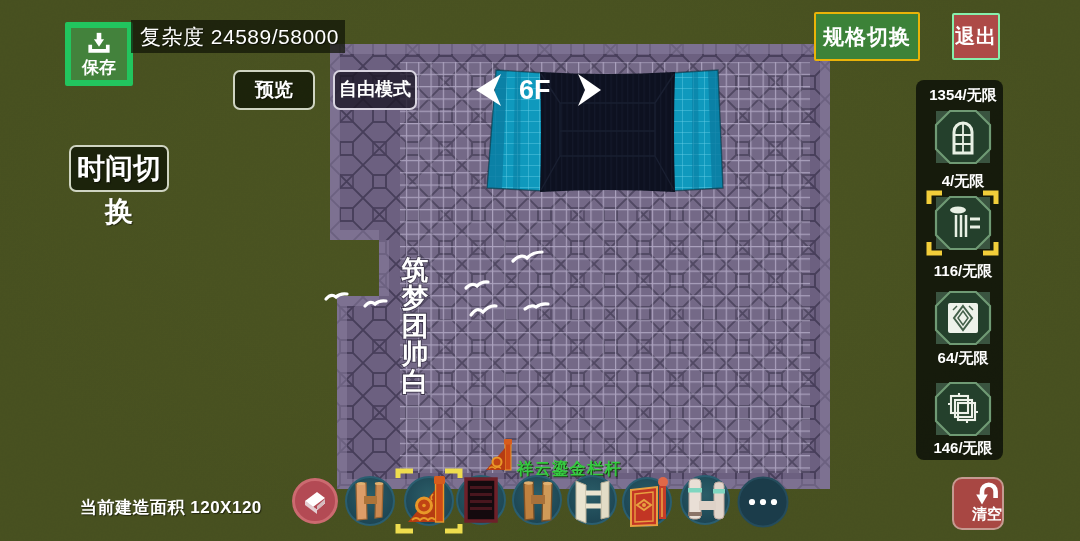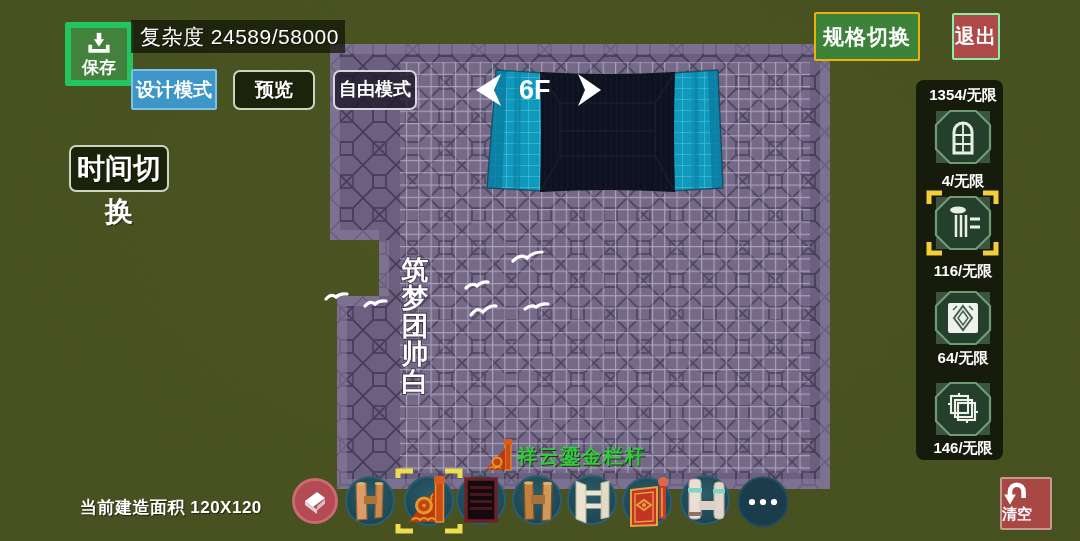--- a/index.html
+++ b/index.html
@@ -124,21 +124,20 @@
   <svg width="24" height="24" style="margin-top:3px;" viewBox="0 0 26 26">
     <path d="M13,2 V12" stroke="#fff" stroke-width="5" fill="none"></path>
     <polygon points="7.5,9 18.5,9 13,17" fill="#fff"></polygon>
     <path d="M3.5,15 V21.5 H22.5 V15" stroke="#fff" stroke-width="4" fill="none"></path>
   </svg>
   <div style="color:#fff;font-size:17px;font-weight:bold;margin-top:-3px;">保存</div>
 </div>
 
 <div class="abs" style="left:131px;top:20px;height:33px;background:rgba(15,20,5,0.72);color:#fff;font-size:21px;font-weight:normal;line-height:34px;padding:0 6px 0 9px;letter-spacing:0.5px;white-space:nowrap;text-shadow:1px 1px 1px rgba(0,0,0,0.55);">复杂度 24589/58000</div>
 
-<div class="abs" style="left:131px;top:69px;width:82px;height:37px;background:#3d95c8;border:2px solid #7cc2e4;border-radius:2px;color:#fff;font-size:19px;font-weight:bold;text-align:center;line-height:38px;">设计模式</div>
 
 <div class="abs btn-dark" style="left:233px;top:70px;width:78px;height:36px;font-size:19px;line-height:35px;">预览</div>
 
 <div class="abs" style="left:333px;top:70px;width:80px;height:36px;background:rgba(30,25,40,0.80);border:2px solid #d8d4e0;border-radius:7px;color:#fff;font-size:18px;font-weight:bold;text-align:center;line-height:35px;">自由模式</div>
 
 <div class="abs btn-dark" style="left:69px;top:145px;width:96px;height:43px;font-size:28px;line-height:43px;">时间切换</div>
 
 
 <div class="abs" style="left:814px;top:12px;width:102px;height:45px;background:#3c8238;border:2px solid #eab308;border-radius:2px;color:#fff;font-size:21px;font-weight:bold;text-align:center;line-height:45px;letter-spacing:1px;">规格切换</div>
 
@@ -147,21 +146,21 @@
 <div class="abs" style="left:80px;top:496px;color:#fff;font-size:17px;font-weight:bold;letter-spacing:0.5px;text-shadow:1px 1px 1px rgba(0,0,0,0.55);">当前建造面积 120X120</div>
 
 <svg class="abs" style="left:484px;top:438px;" width="30" height="34" viewBox="0 0 30 34">
   <rect x="21" y="5" width="6" height="27" fill="#cc4a16" stroke="#e89828" stroke-width="1"></rect>
   <rect x="20" y="1" width="8" height="5.5" rx="1" fill="#d85c1c"></rect>
   <path d="M21,10 L21,32 L2,32 Z" fill="#b63c12"></path>
   <circle cx="13" cy="24" r="4.5" fill="#c04414" stroke="#e89828" stroke-width="2"></circle>
   <path d="M5,30.5 q3,-3 6,0 q3,-3 6,0" stroke="#e89828" stroke-width="1.3" fill="none"></path>
 </svg>
 
-<div class="abs" style="left:517px;top:443px;color:#35cb40;font-size:20px;font-weight:bold;letter-spacing:1.5px;text-shadow:1px 1px 0 #1a3a10;">祥云鎏金栏杆</div>
+<div class="abs" style="left:517px;top:459px;color:#35cb40;font-size:16px;font-weight:bold;letter-spacing:1.5px;text-shadow:1px 1px 0 #1a3a10;">祥云鎏金栏杆</div>
 
 <svg class="abs" style="left:285px;top:468px;" width="510" height="73" viewBox="0 0 510 73">
   <defs>
     <radialGradient id="cg" cx="50%" cy="40%" r="65%">
       <stop offset="0%" stop-color="#2b5d68"></stop>
       <stop offset="100%" stop-color="#1b4250"></stop>
     </radialGradient>
   </defs>
 
   <g>
@@ -300,20 +299,20 @@
     <path d="M14,0 L40,0 L54,14 L54,38 L40,52 L14,52 L0,38 L0,14 Z" fill="#24402c" stroke="#6f9a74" stroke-width="2.2"></path>
     <g stroke="#eef2ea" stroke-width="2.1" fill="none">
       <rect x="15" y="13" width="17" height="17"></rect>
       <rect x="22" y="20" width="17" height="17"></rect>
       <rect x="19" y="17" width="17" height="17"></rect>
       <path d="M12,21 h3 M39,29 h3 M23,10 v3 M31,37 v3"></path>
     </g>
   </g>
 </svg>
 
-<div class="abs" style="left:952px;top:477px;width:48px;height:49px;background:#a84743;border:2px solid #c59a91;border-radius:2px;text-align:left;margin-left:48px;">
+<div class="abs" style="left:952px;top:477px;width:48px;height:49px;background:#a84743;border:2px solid #c59a91;border-radius:10px;text-align:right;">
   <svg width="28" height="26" viewBox="0 0 28 26" style="margin-top:1px;">
     <path d="M8,15.5 V11.5 a6.8,6.8 0 0 1 13.6,0 V18" stroke="#fff" stroke-width="4.6" fill="none"></path>
     <polygon points="2.2,14.5 13.8,14.5 8,24.5" fill="#fff"></polygon>
   </svg>
   <div style="color:#fff;font-size:15px;font-weight:bold;margin-top:-5px;">清空</div>
 </div>
 </div>
 
 </body></html>

